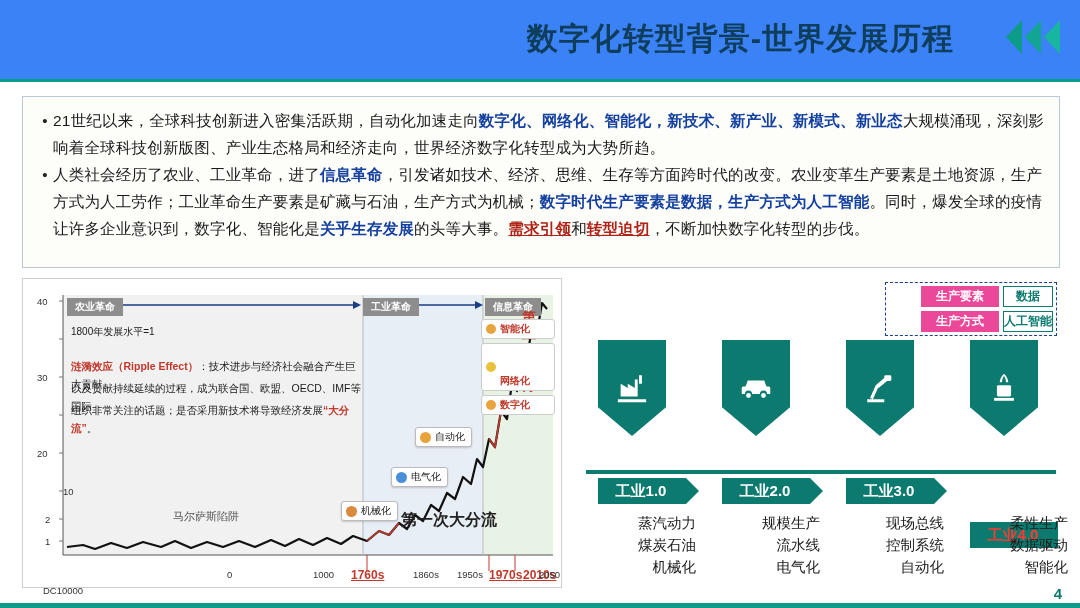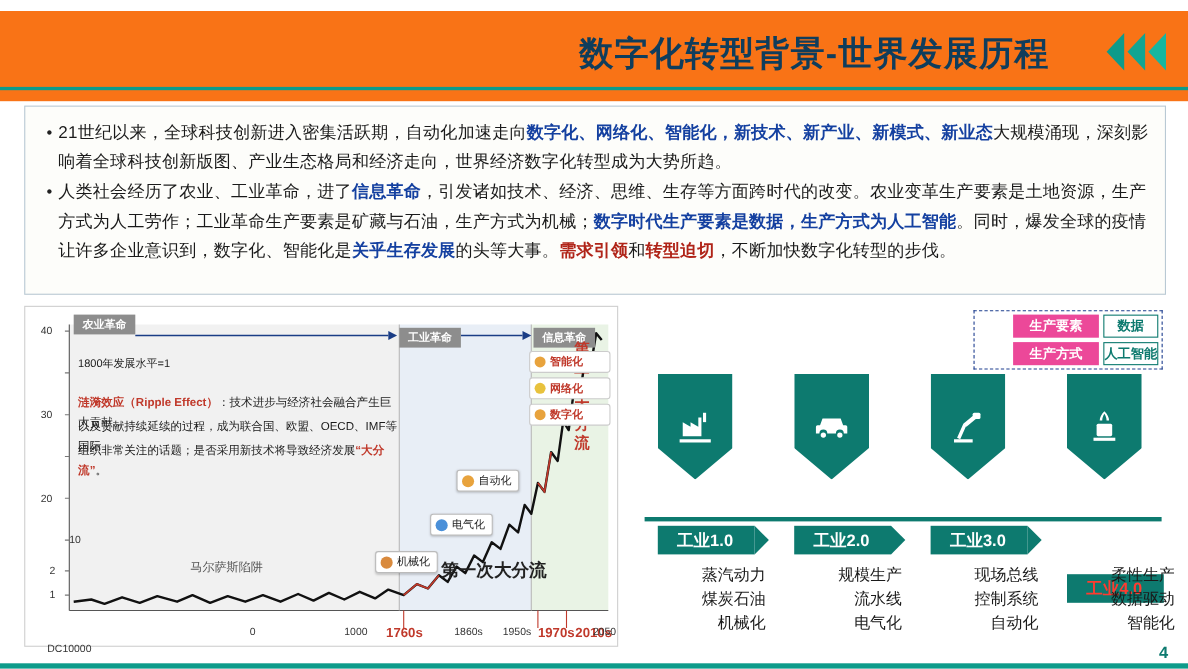--- a/index.html
+++ b/index.html
@@ -6,22 +6,22 @@
   html, body { margin:0; padding:0; }
   body {
     width:1080px; height:608px;
     font-family:"Liberation Sans", sans-serif;
     background:#ffffff;
     position:relative;
     overflow:hidden;
   }
   
   .header {
-    position:absolute; left:0; top:10px; width:1080px; height:82px;
-    background:#f97316;
+    position:absolute; left:0; top:0; width:1080px; height:82px;
+    background:#3b82f6;
   }
   .header-title {
     position:absolute; right:126px; top:18px;
     font-size:31px; font-weight:bold; color:#0f3d5c;
     letter-spacing:1px; white-space:nowrap;
   }
   .chevrons {
     position:absolute; right:20px; top:20px;
     display:flex; align-items:center; gap:3px;
   }
@@ -44,21 +44,21 @@
     padding:10px 14px 8px 14px;
   }
   .bullet-row { display:flex; align-items:flex-start; }
   .bullet-dot {
     width:16px; flex:0 0 16px; color:#222; font-size:15px; line-height:27px; text-align:center;
   }
   .bullet-text {
     font-size:15.5px; line-height:27px; color:#1a1a1a; letter-spacing:.2px;
   }
   .blue { color:#1440a0; font-weight:bold; }
-  .red  { color:#b02418; font-weight:bold; }
+  .red  { color:#b02418; font-weight:bold;text-decoration:underline; }
   
   .chart-panel {
     position:absolute; left:22px; top:278px; width:540px; height:310px;
     background:#ffffff; border:1px solid #cfcfcf;
   }
   .chart-inner { position:absolute; left:0; top:0; width:540px; height:310px; }
   .band-label {
     position:absolute; color:#fff; font-size:10px; font-weight:bold;
     background:#8d8d8d; padding:2px 8px; white-space:nowrap;
   }
@@ -225,21 +225,21 @@
     <div class="tick" style="left:204px; top:290px;">0</div>
     <div class="tick" style="left:290px; top:290px;">1000</div>
     <div class="tick red" style="left:328px; top:289px; font-size:12px;">1760s</div>
     <div class="tick" style="left:390px; top:290px;">1860s</div>
     <div class="tick" style="left:434px; top:290px;">1950s</div>
     <div class="tick red" style="left:466px; top:289px; font-size:12px;">1970s</div>
     <div class="tick red" style="left:500px; top:289px; font-size:12px;">2010s</div>
     <div class="tick" style="left:516px; top:290px;">2050</div>
 
     
-    <div class="band-label" style="left:44px; top:7px;">农业革命</div>
+    <div class="band-label" style="left:44px; top:19px;">农业革命</div>
     <div class="band-label" style="left:340px; top:19px;">工业革命</div>
     <div class="band-label" style="left:462px; top:19px;">信息革命</div>
 
     
     <div class="chart-note" style="left:48px; top:44px; font-size:10px;">1800年发展水平=1</div>
 
     
     <div class="chart-note" style="left:48px; top:78px; width:290px;">
       <span class="chart-red">涟漪效应（Ripple Effect）</span><span>：技术进步与经济社会融合产生巨大贡献，</span>
     </div>
@@ -256,21 +256,21 @@
     <div class="vtext" style="left:496px; top:30px;">第二次大分流</div>
 
     
     <div class="stack-box">
       <div class="stack-item">
         <span class="dot" style="background:#e8a33d;"></span>
         <span style="color:#c0392b; font-weight:bold;">智能化</span>
       </div>
       <div class="stack-item">
         <span class="dot" style="background:#e8c23d;"></span>
-        <span style="color:#c0392b; font-weight:bold;">网络化</span>
+        <span style="color:#c0392b; font-weight:bold;margin-top:28px;">网络化</span>
       </div>
       <div class="stack-item">
         <span class="dot" style="background:#e8a33d;"></span>
         <span style="color:#c0392b; font-weight:bold;">数字化</span>
       </div>
     </div>
 
     <div class="callout" style="left:392px; top:148px;">
       <span class="dot"></span>
       <span>自动化</span>

